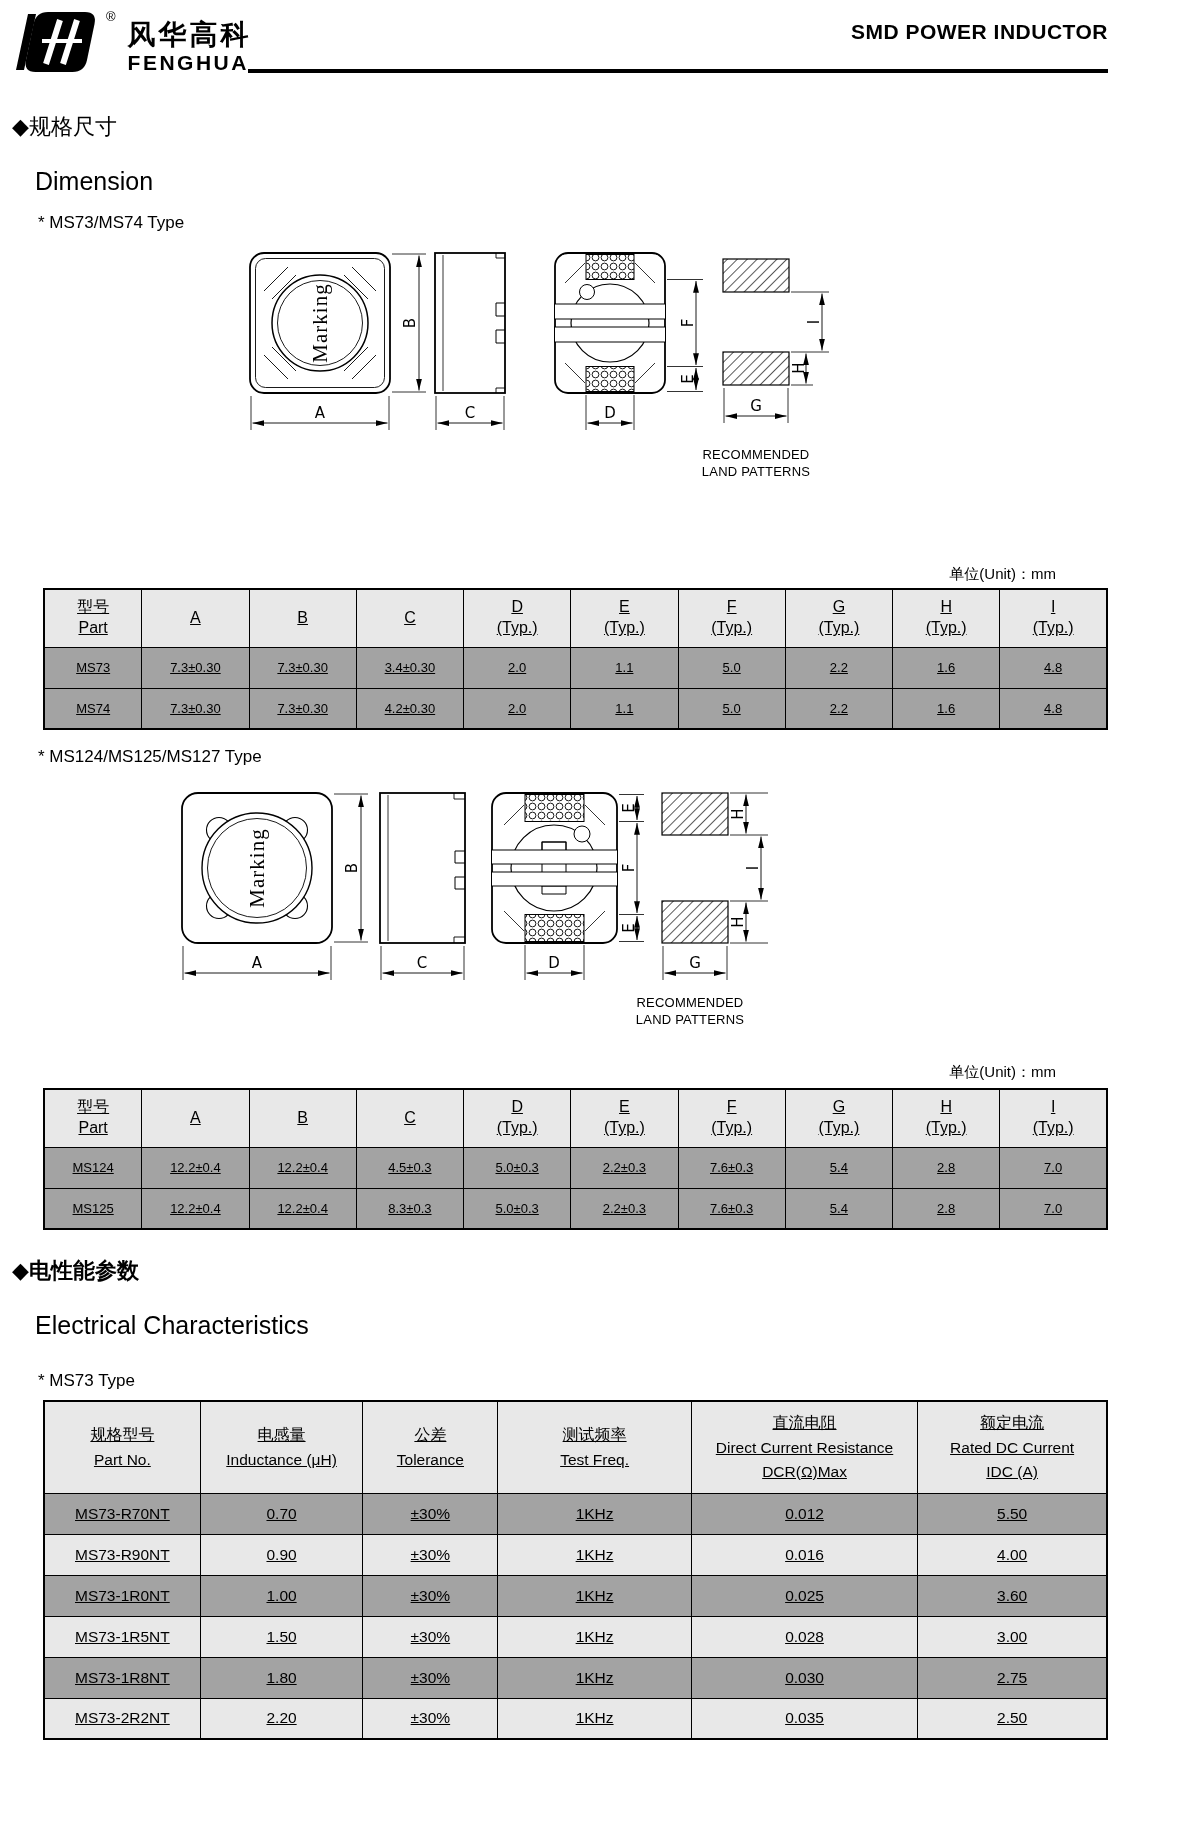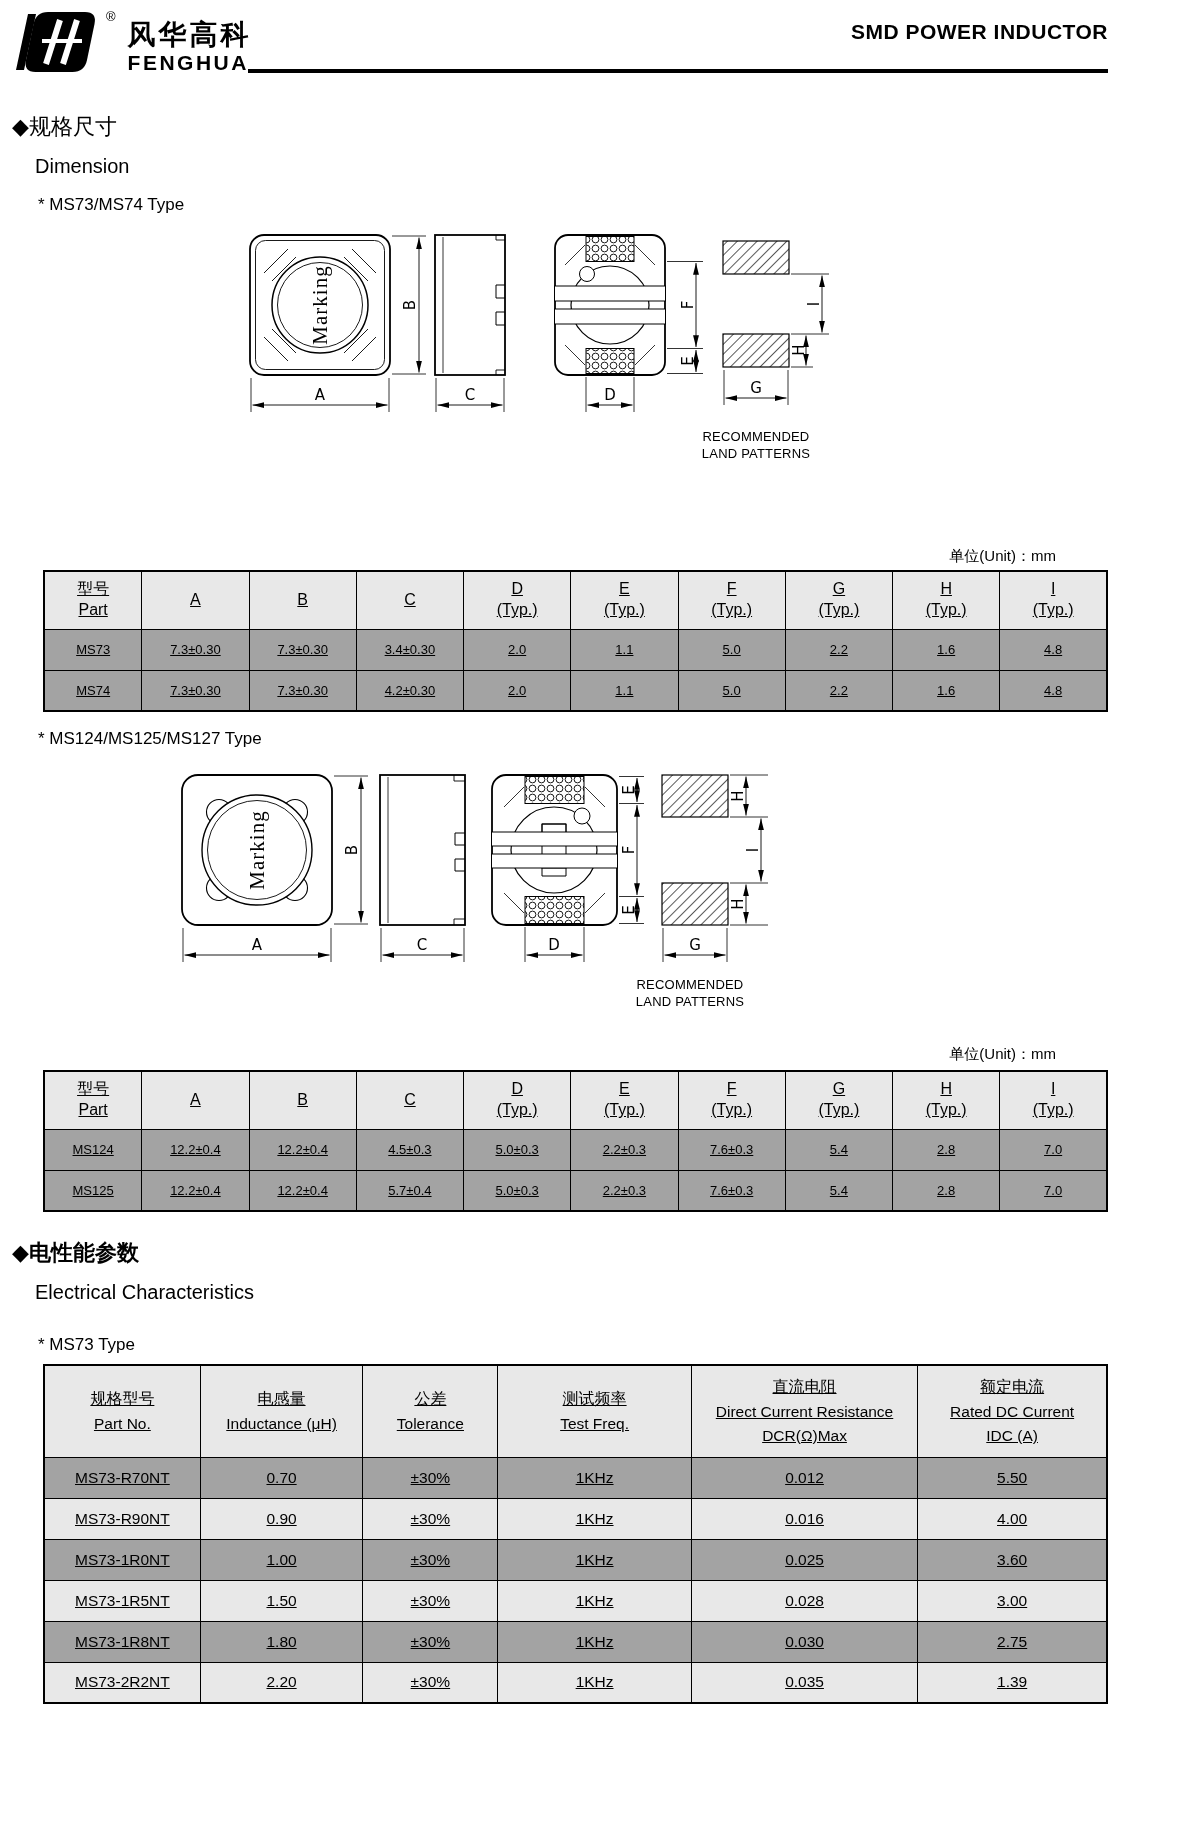--- a/index.html
+++ b/index.html
@@ -17,21 +17,21 @@
   .reg { font-size:13px; line-height:1; margin-top:2px; }
   .brand-text { margin-left:6px; margin-top:12px; }
   .brand-cn { font-size:28px; font-weight:700; letter-spacing:3px; line-height:1.1; }
   .brand-en { font-size:21px; font-weight:700; letter-spacing:2.5px; line-height:1.1; }
   .doc-title { position:absolute; right:0; top:12px; font-size:21px; font-weight:700; letter-spacing:0.5px; }
   .header-rule { position:absolute; left:236px; right:0; top:61px; height:4px; background:#000; }
 
   
   .sec-cn { font-size:22px; margin-top:26px; }
   .sec-cn.bold { font-weight:700; }
-  .sec-en { font-size:20px; margin-left:23px; margin-top:13px; }
+  .sec-en { font-size:25px; margin-left:23px; margin-top:25px; }
   .type-label { font-size:17px; margin-left:26px; margin-top:17px; }
 
   
   .drawing { display:block; }
   #drawing1 { margin-left:193px; margin-top:6px; }
   #drawing2 { margin-left:168px; margin-top:8px; }
   .drawing .ext  { stroke:#000; stroke-width:0.8; fill:none; }
   .drawing .dim  { stroke:#000; stroke-width:0.9; fill:none; }
   .drawing .dimtext { font-size:15px; fill:#000; stroke:none; font-family:"DejaVu Sans",sans-serif; }
   .drawing .marking { font-size:21px; letter-spacing:1px; fill:#000; stroke:none; font-family:"Liberation Serif","DejaVu Serif",serif; }
@@ -372,21 +372,21 @@
           <td>2.2±0.3</td>
           <td>7.6±0.3</td>
           <td>5.4</td>
           <td>2.8</td>
           <td>7.0</td>
         </tr>
         <tr>
           <td>MS125</td>
           <td>12.2±0.4</td>
           <td>12.2±0.4</td>
-          <td>5.7±0.4</td>
+          <td>8.3±0.3</td>
           <td>5.0±0.3</td>
           <td>2.2±0.3</td>
           <td>7.6±0.3</td>
           <td>5.4</td>
           <td>2.8</td>
           <td>7.0</td>
         </tr>
       </tbody>
   </table>
 
@@ -474,18 +474,18 @@
           <td>1KHz</td>
           <td>0.030</td>
           <td>2.75</td>
         </tr>
         <tr>
           <td>MS73-2R2NT</td>
           <td>2.20</td>
           <td>±30%</td>
           <td>1KHz</td>
           <td>0.035</td>
-          <td>1.39</td>
+          <td>2.50</td>
         </tr>
       </tbody>
   </table>
 
 </div>
 
 </body></html>

